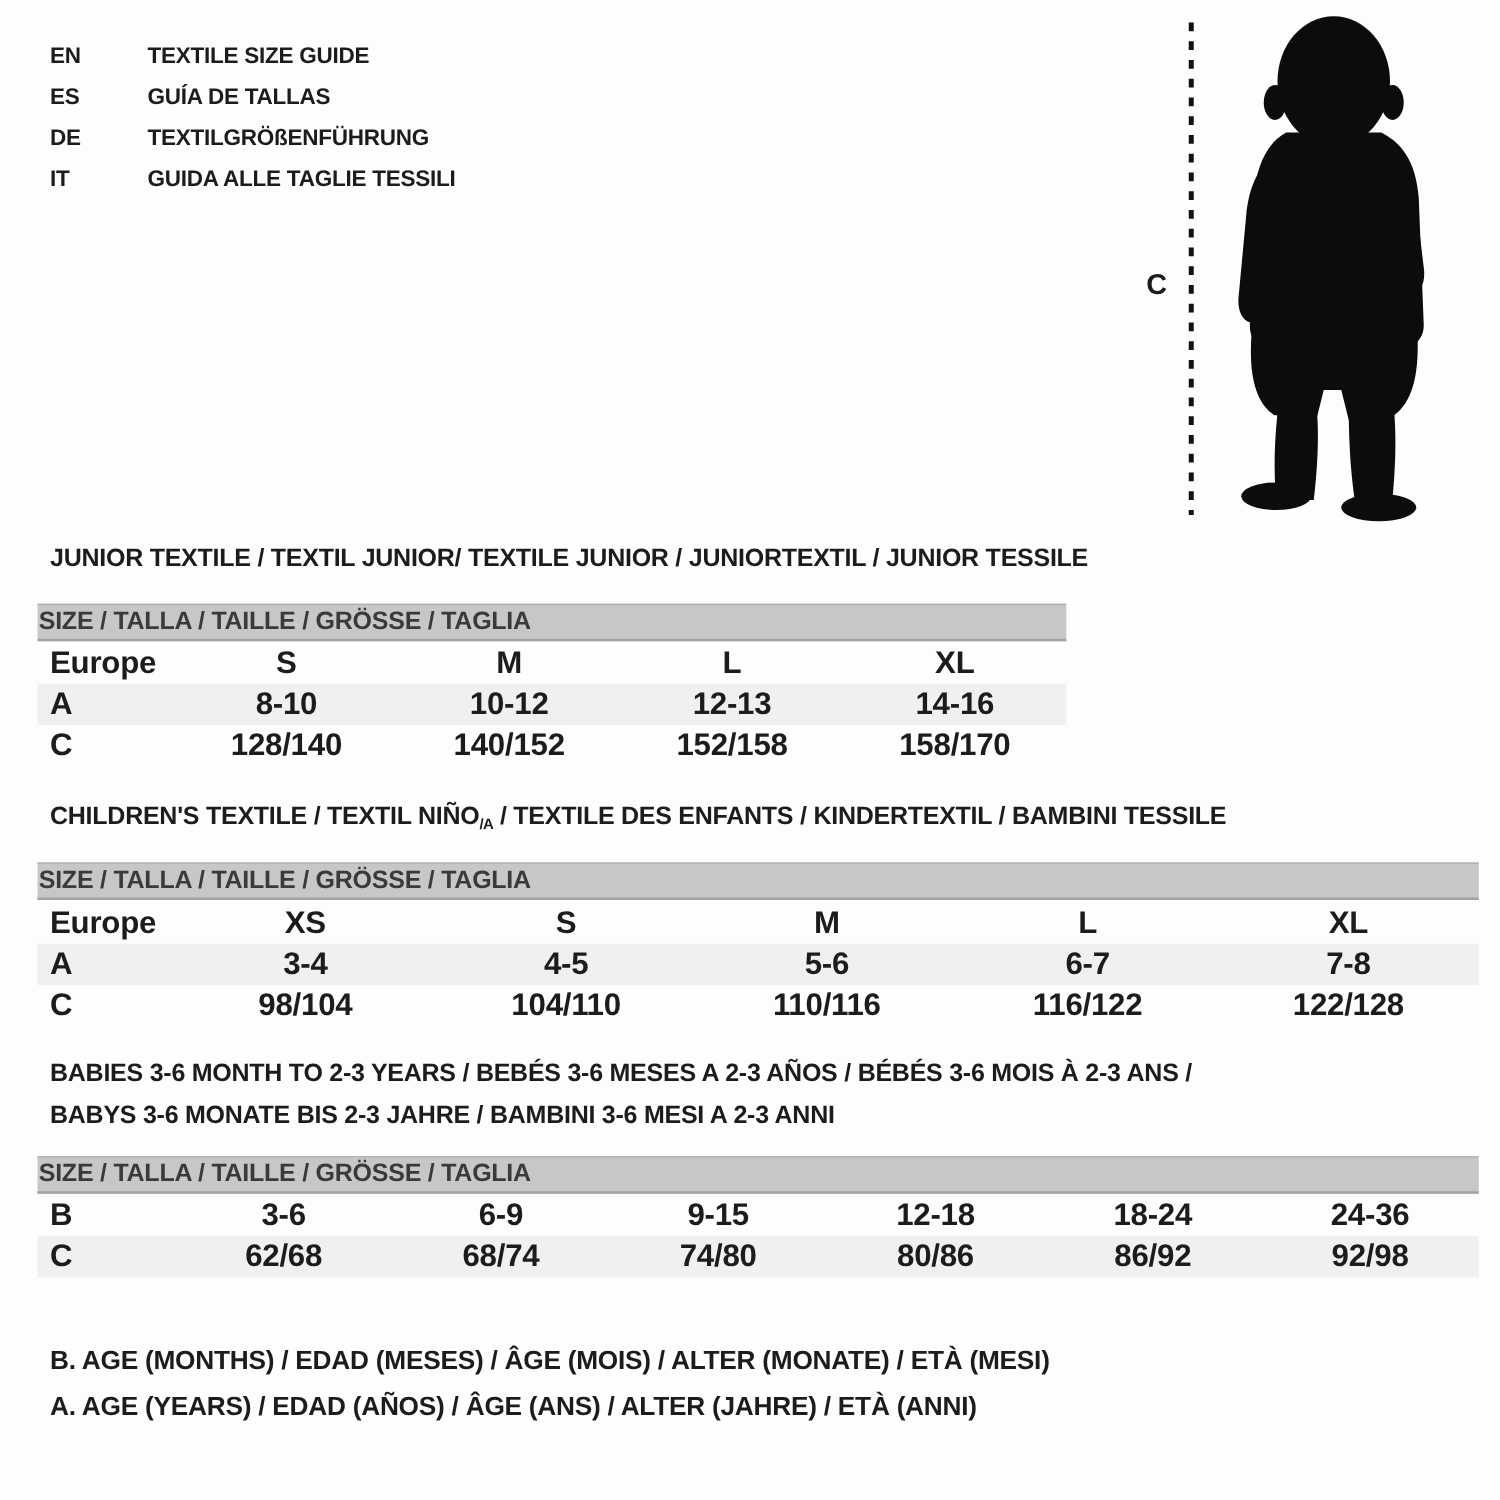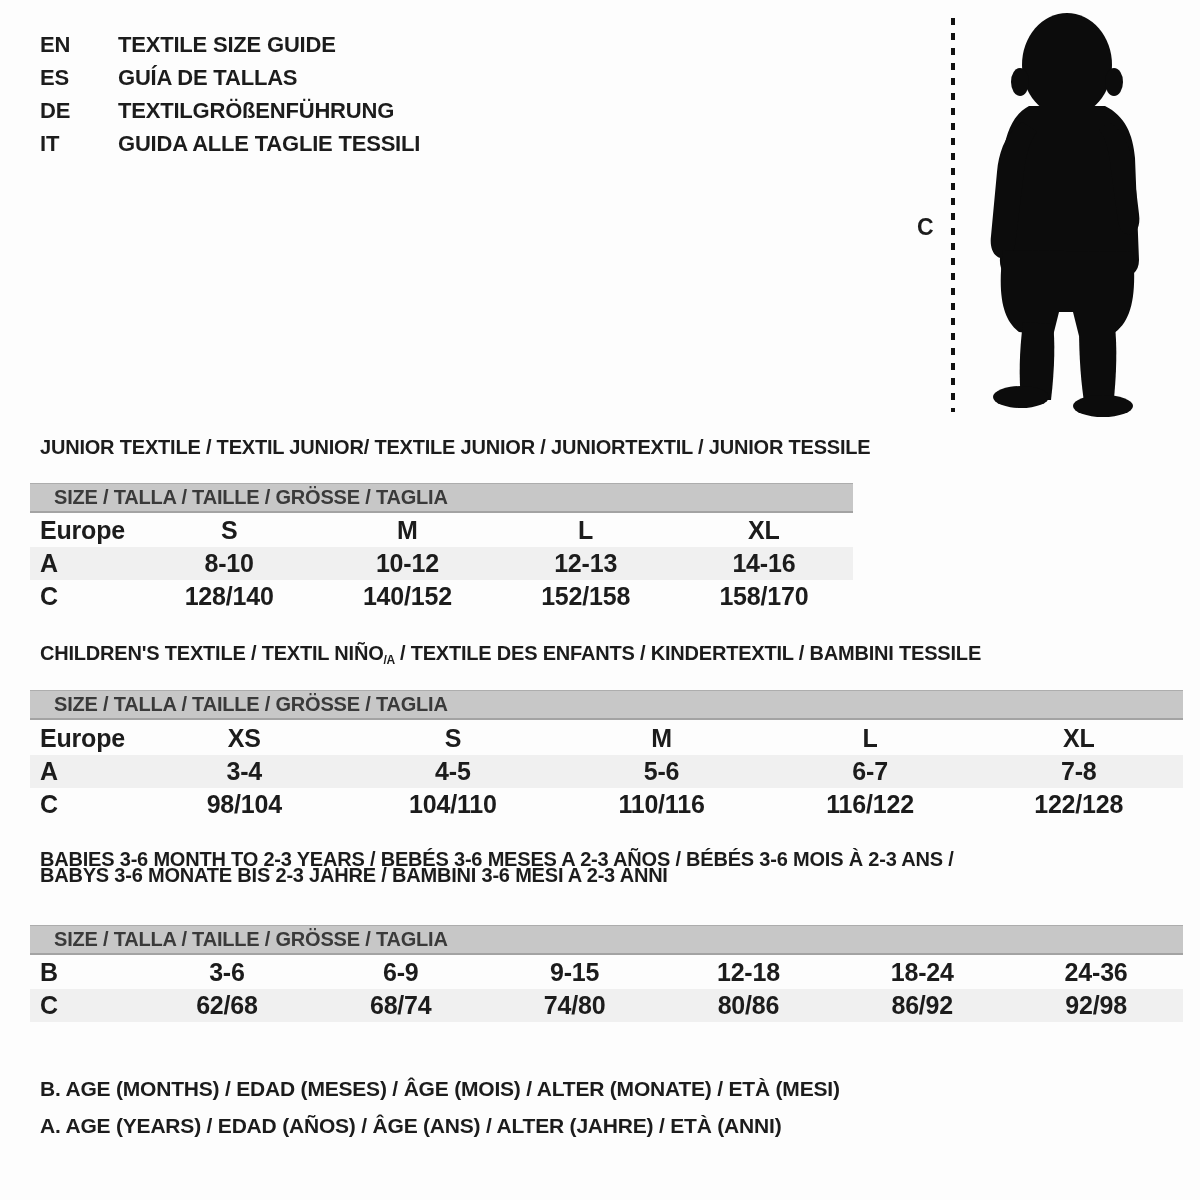--- a/index.html
+++ b/index.html
@@ -9,46 +9,46 @@
     background:#fdfdfd;
     font-family:"Liberation Sans", sans-serif;
     font-weight:700;
     color:#1c1c1c;
     letter-spacing:-0.2px;
     overflow:hidden;
   }
 
   
   .lang-block { position:absolute; left:40px; top:28px; }
-  .lang-row { display:flex; height:33px; align-items:center; font-size:22px; }
+  .lang-row { display:flex; height:33px; align-items:center; font-size:18px; }
   .lang-code { width:78px; }
 
   
   .figure { position:absolute; left:905px; top:6px; width:290px; height:414px; }
   .figure svg { position:absolute; left:0; top:0; }
   .figure-label { position:absolute; left:12px; top:208px; font-size:23px; }
 
   
   .section { position:absolute; left:30px; }
   #section-junior   { top:436px; width:823px; }
   #section-children { top:642px; width:1153px; }
   #section-babies   { top:848px; width:1153px; }
 
   .section-title { position:absolute; left:10px; top:0; font-size:20px; white-space:nowrap; }
   .section-title .title-sub { font-size:12px; vertical-align:-4px; letter-spacing:-0.5px; }
-  .title-line2 { top:16px; }
+  .title-line2 { top:33px; }
 
   .size-bar {
     position:absolute; left:0; width:100%; height:30px;
     background:#c7c7c7;
     border-top:1px solid #adadad;
     border-bottom:2px solid #a3a3a3;
     color:#3a3a3a;
     font-size:20px; line-height:27px;
-    padding-left:24px;
+    padding-left:1px;
   }
   #section-junior .size-bar { top:47px; }
   #section-children .size-bar { top:48px; }
   #section-babies .size-bar { top:77px; }
 
   .rows { position:absolute; left:0; width:100%; }
   #section-junior .rows { top:78px; }
   #section-children .rows { top:80px; }
   #section-babies .rows { top:108px; }
 

